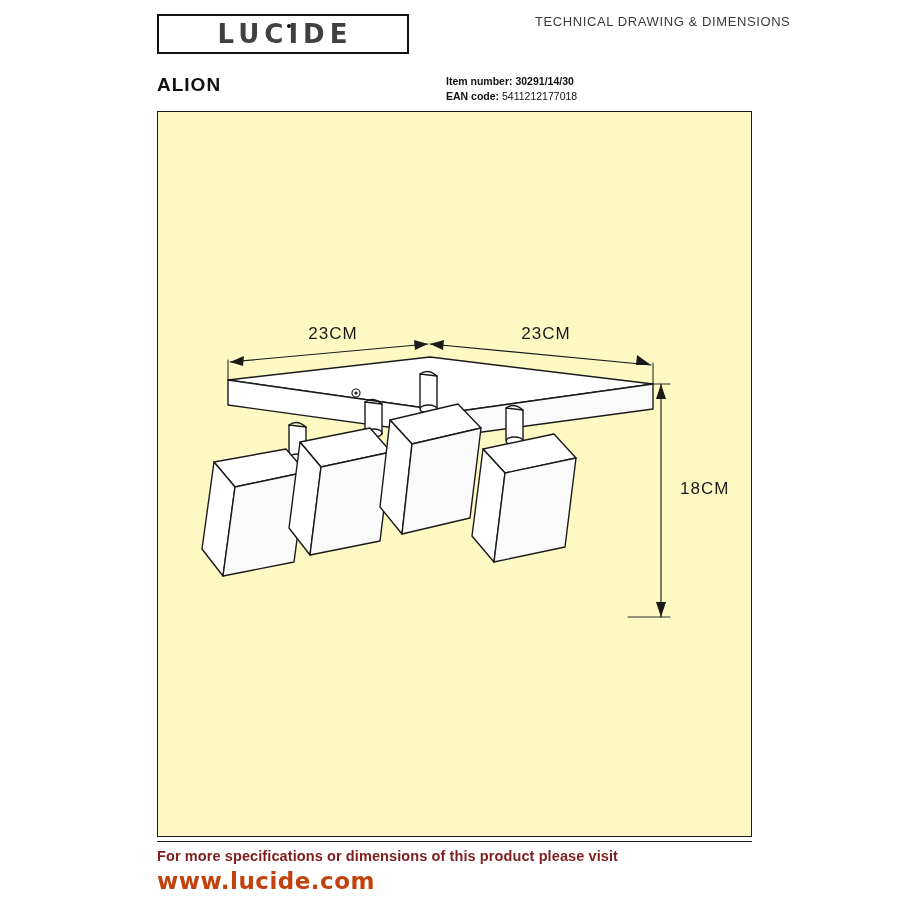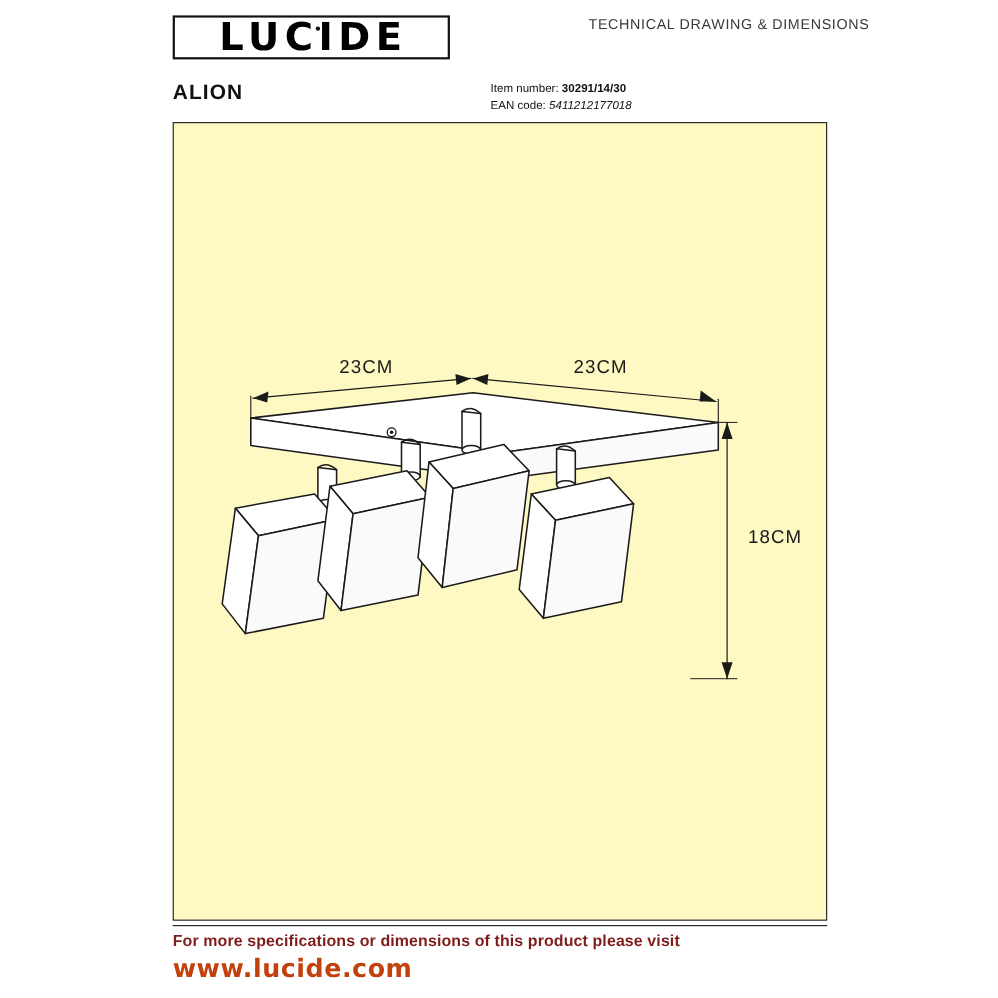--- a/index.html
+++ b/index.html
@@ -35,24 +35,24 @@
   }
   .logo-text {
     position: absolute;
     left: 0;
     top: 0;
     width: 252px;
     height: 36px;
     line-height: 36px;
     text-align: center;
     font-family: "DejaVu Sans", sans-serif;
-    font-size: 35px;
+    font-size: 26px;
     font-weight: 700;
     letter-spacing: 5px;
-    color: #000000;
+    color: #404040;
   }
   .logo-dot {
     position: absolute;
     width: 4px;
     height: 4px;
     background: #111;
     border-radius: 50%;
     left: 128px;
     top: 8px;
   }
@@ -77,23 +77,23 @@
     color: #111;
   }
   .item-info {
     position: absolute;
     left: 446px;
     top: 74px;
     font-size: 10.5px;
     line-height: 15px;
     color: #111;
   }
-  .item-info .lbl { font-weight: 400; }
+  .item-info .lbl { font-weight: 700; }
   .item-info .val { font-weight: 700; }
-  .item-info .ean-val { font-weight: 400; font-style: italic; }
+  .item-info .ean-val { font-weight: 400; }
 
   
   .frame {
     position: absolute;
     left: 157px;
     top: 111px;
     width: 595px;
     height: 726px;
     border: 1px solid #1a1a1a;
     box-sizing: border-box;

